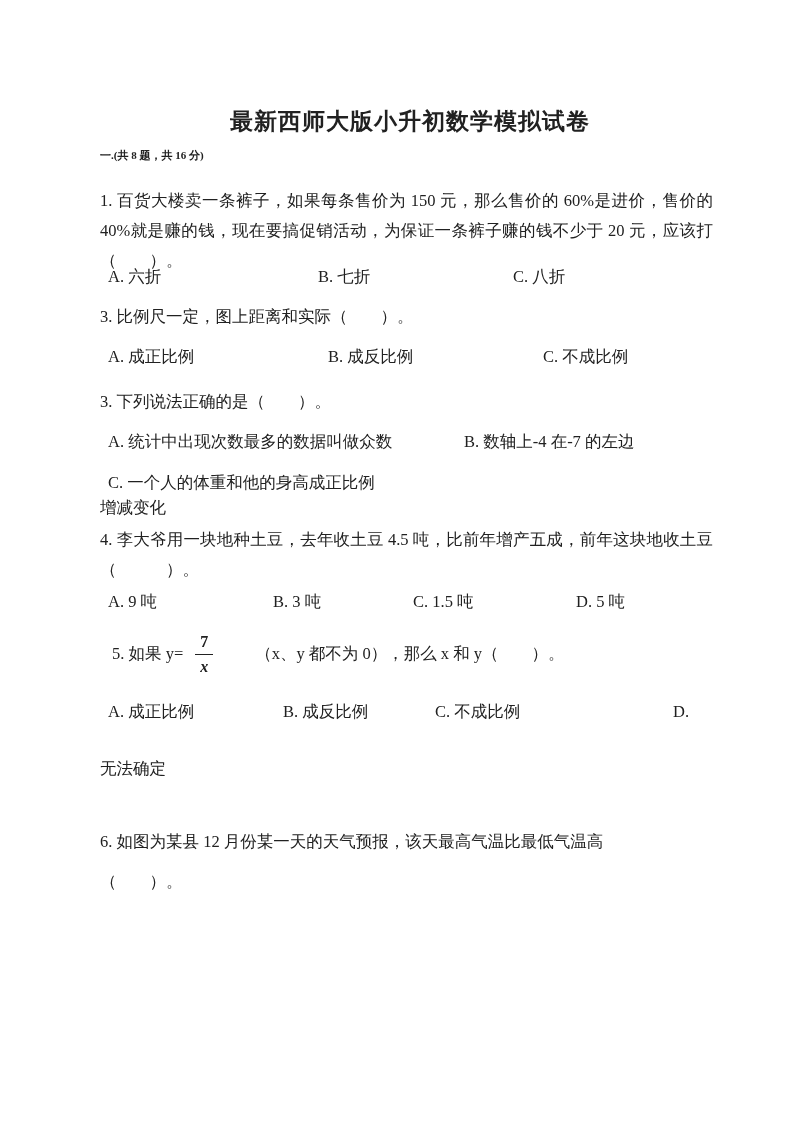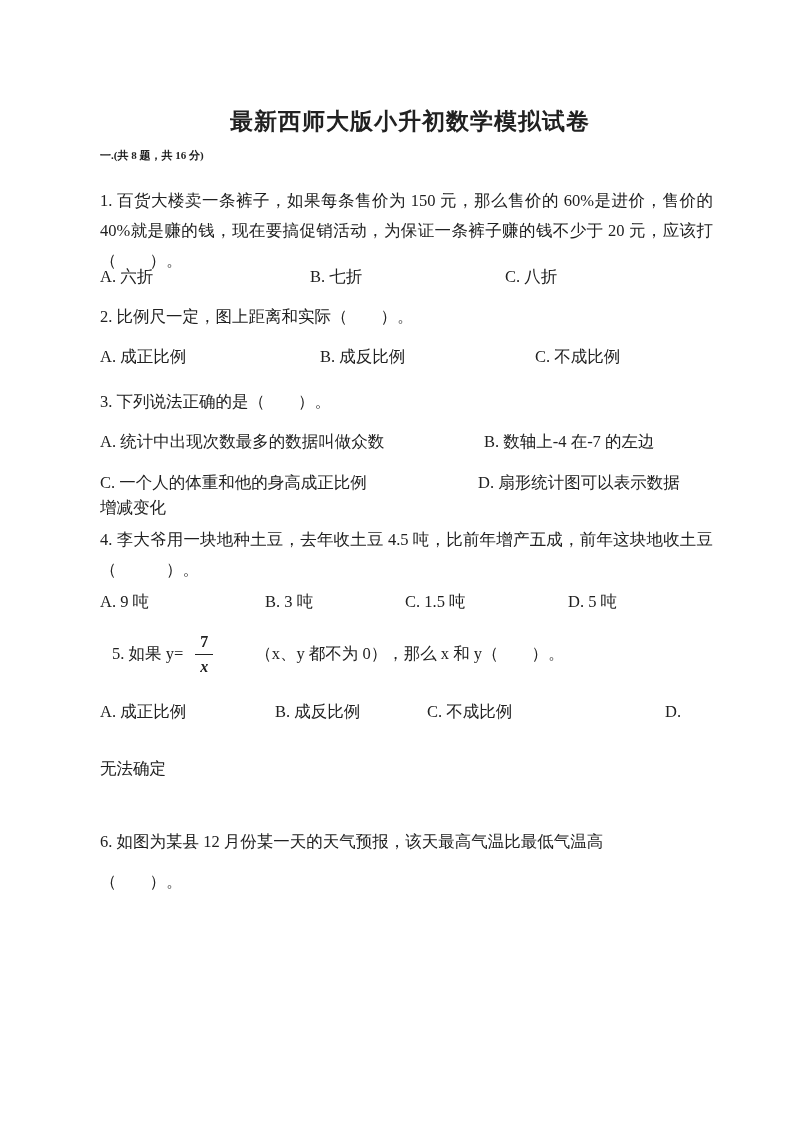--- a/index.html
+++ b/index.html
@@ -52,20 +52,21 @@
     left: 100px;
     width: 640px;
     height: 26px;
   }
   .opt {
     position: absolute;
     top: 0;
     font-size: 16.5px;
     line-height: 24px;
     white-space: pre-wrap;
+    margin-left: 8px;
   }
   .q5-row {
     position: absolute;
     left: 100px;
     top: 628px;
     height: 52px;
     display: flex;
     align-items: center;
     font-size: 16.5px;
     white-space: pre-wrap;
@@ -98,35 +99,34 @@
 
   <div class="section-header">一.(共 8 题，共 16 分)</div>
 
   <div class="para" style="top:186px">1. 百货大楼卖一条裤子，如果每条售价为 150 元，那么售价的 60%是进价，售价的 40%就是赚的钱，现在要搞促销活动，为保证一条裤子赚的钱不少于 20 元，应该打（　　）。</div>
   <div class="opt-row" style="top:265px">
     <span class="opt" style="left:0px">A. 六折</span>
     <span class="opt" style="left:210px">B. 七折</span>
     <span class="opt" style="left:405px">C. 八折</span>
   </div>
 
-  <div class="line" style="top:305px">2. 比例尺一定，图上距离和实际（　　）。</div>
+  <div class="line" style="top:305px">3. 比例尺一定，图上距离和实际（　　）。</div>
   <div class="opt-row" style="top:345px">
     <span class="opt" style="left:0px">A. 成正比例</span>
     <span class="opt" style="left:220px">B. 成反比例</span>
     <span class="opt" style="left:435px">C. 不成比例</span>
   </div>
 
   <div class="line" style="top:390px">3. 下列说法正确的是（　　）。</div>
   <div class="opt-row" style="top:430px">
     <span class="opt" style="left:0px">A. 统计中出现次数最多的数据叫做众数</span>
-    <span class="opt" style="left:384px">B. 数轴上-4 在-7 的左边</span>
+    <span class="opt" style="left:356px">B. 数轴上-4 在-7 的左边</span>
   </div>
   <div class="opt-row" style="top:471px">
     <span class="opt" style="left:0px">C. 一个人的体重和他的身高成正比例</span>
-    <span class="opt" style="left:378px">D. 扇形统计图可以表示数据</span>
   </div>
   <div class="line" style="top:496px">增减变化</div>
 
   <div class="para" style="top:525px">4. 李大爷用一块地种土豆，去年收土豆 4.5 吨，比前年增产五成，前年这块地收土豆（　　　）。</div>
   <div class="opt-row" style="top:590px">
     <span class="opt" style="left:0px">A. 9 吨</span>
     <span class="opt" style="left:165px">B. 3 吨</span>
     <span class="opt" style="left:305px">C. 1.5 吨</span>
     <span class="opt" style="left:468px">D. 5 吨</span>
   </div>

